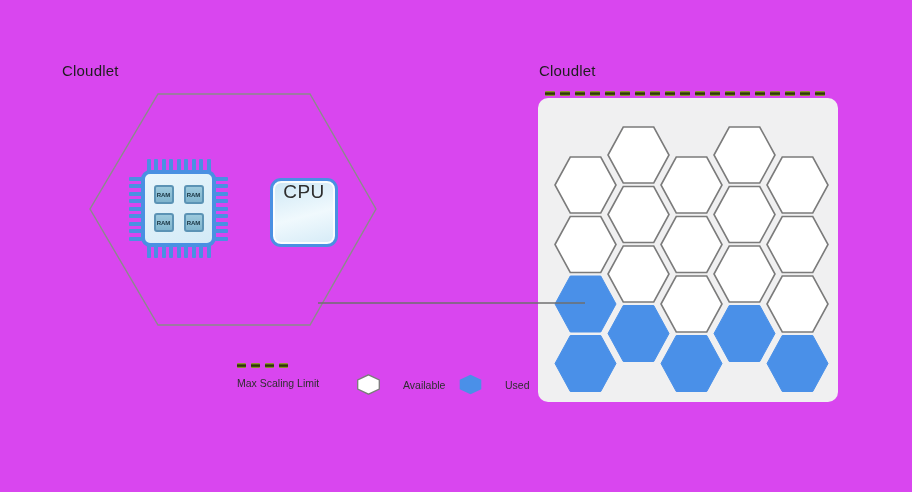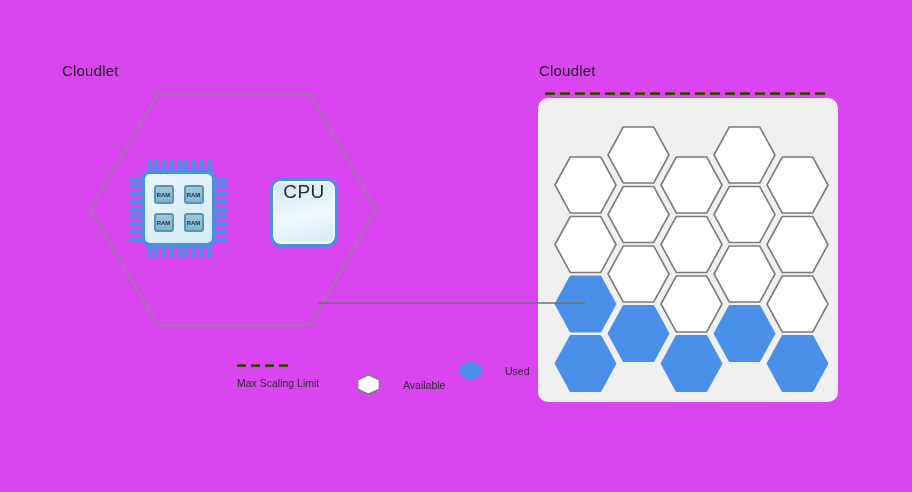--- a/index.html
+++ b/index.html
@@ -51,21 +51,21 @@
        box-shadow:inset 0 0 0 2px rgba(255,255,255,.85);
        display:flex;justify-content:center;}
   .cpu span{font-size:19px;color:#2e2e2e;letter-spacing:.5px;}
 
   
   .legend-item{position:absolute;z-index:2;display:flex;align-items:center;gap:22px;}
   .legend-limit{left:237px;top:363px;flex-direction:column;align-items:flex-start;gap:9px;}
   .legend-dashes{display:flex;gap:5px;height:5px;}
   .legend-label{font-size:10.5px;color:#2e2e2e;}
   .legend-available{left:356px;top:374px;}
-  .legend-used{left:458px;top:360px;}
+  .legend-used{left:458px;top:374px;}
 </style>
 </head>
 <body>
 
 <div class="stage">
 
   <div class="title cloudlet-title">Cloudlet</div>
   <div class="title container-title">Cloudlet</div>
 
   <div class="panel">

